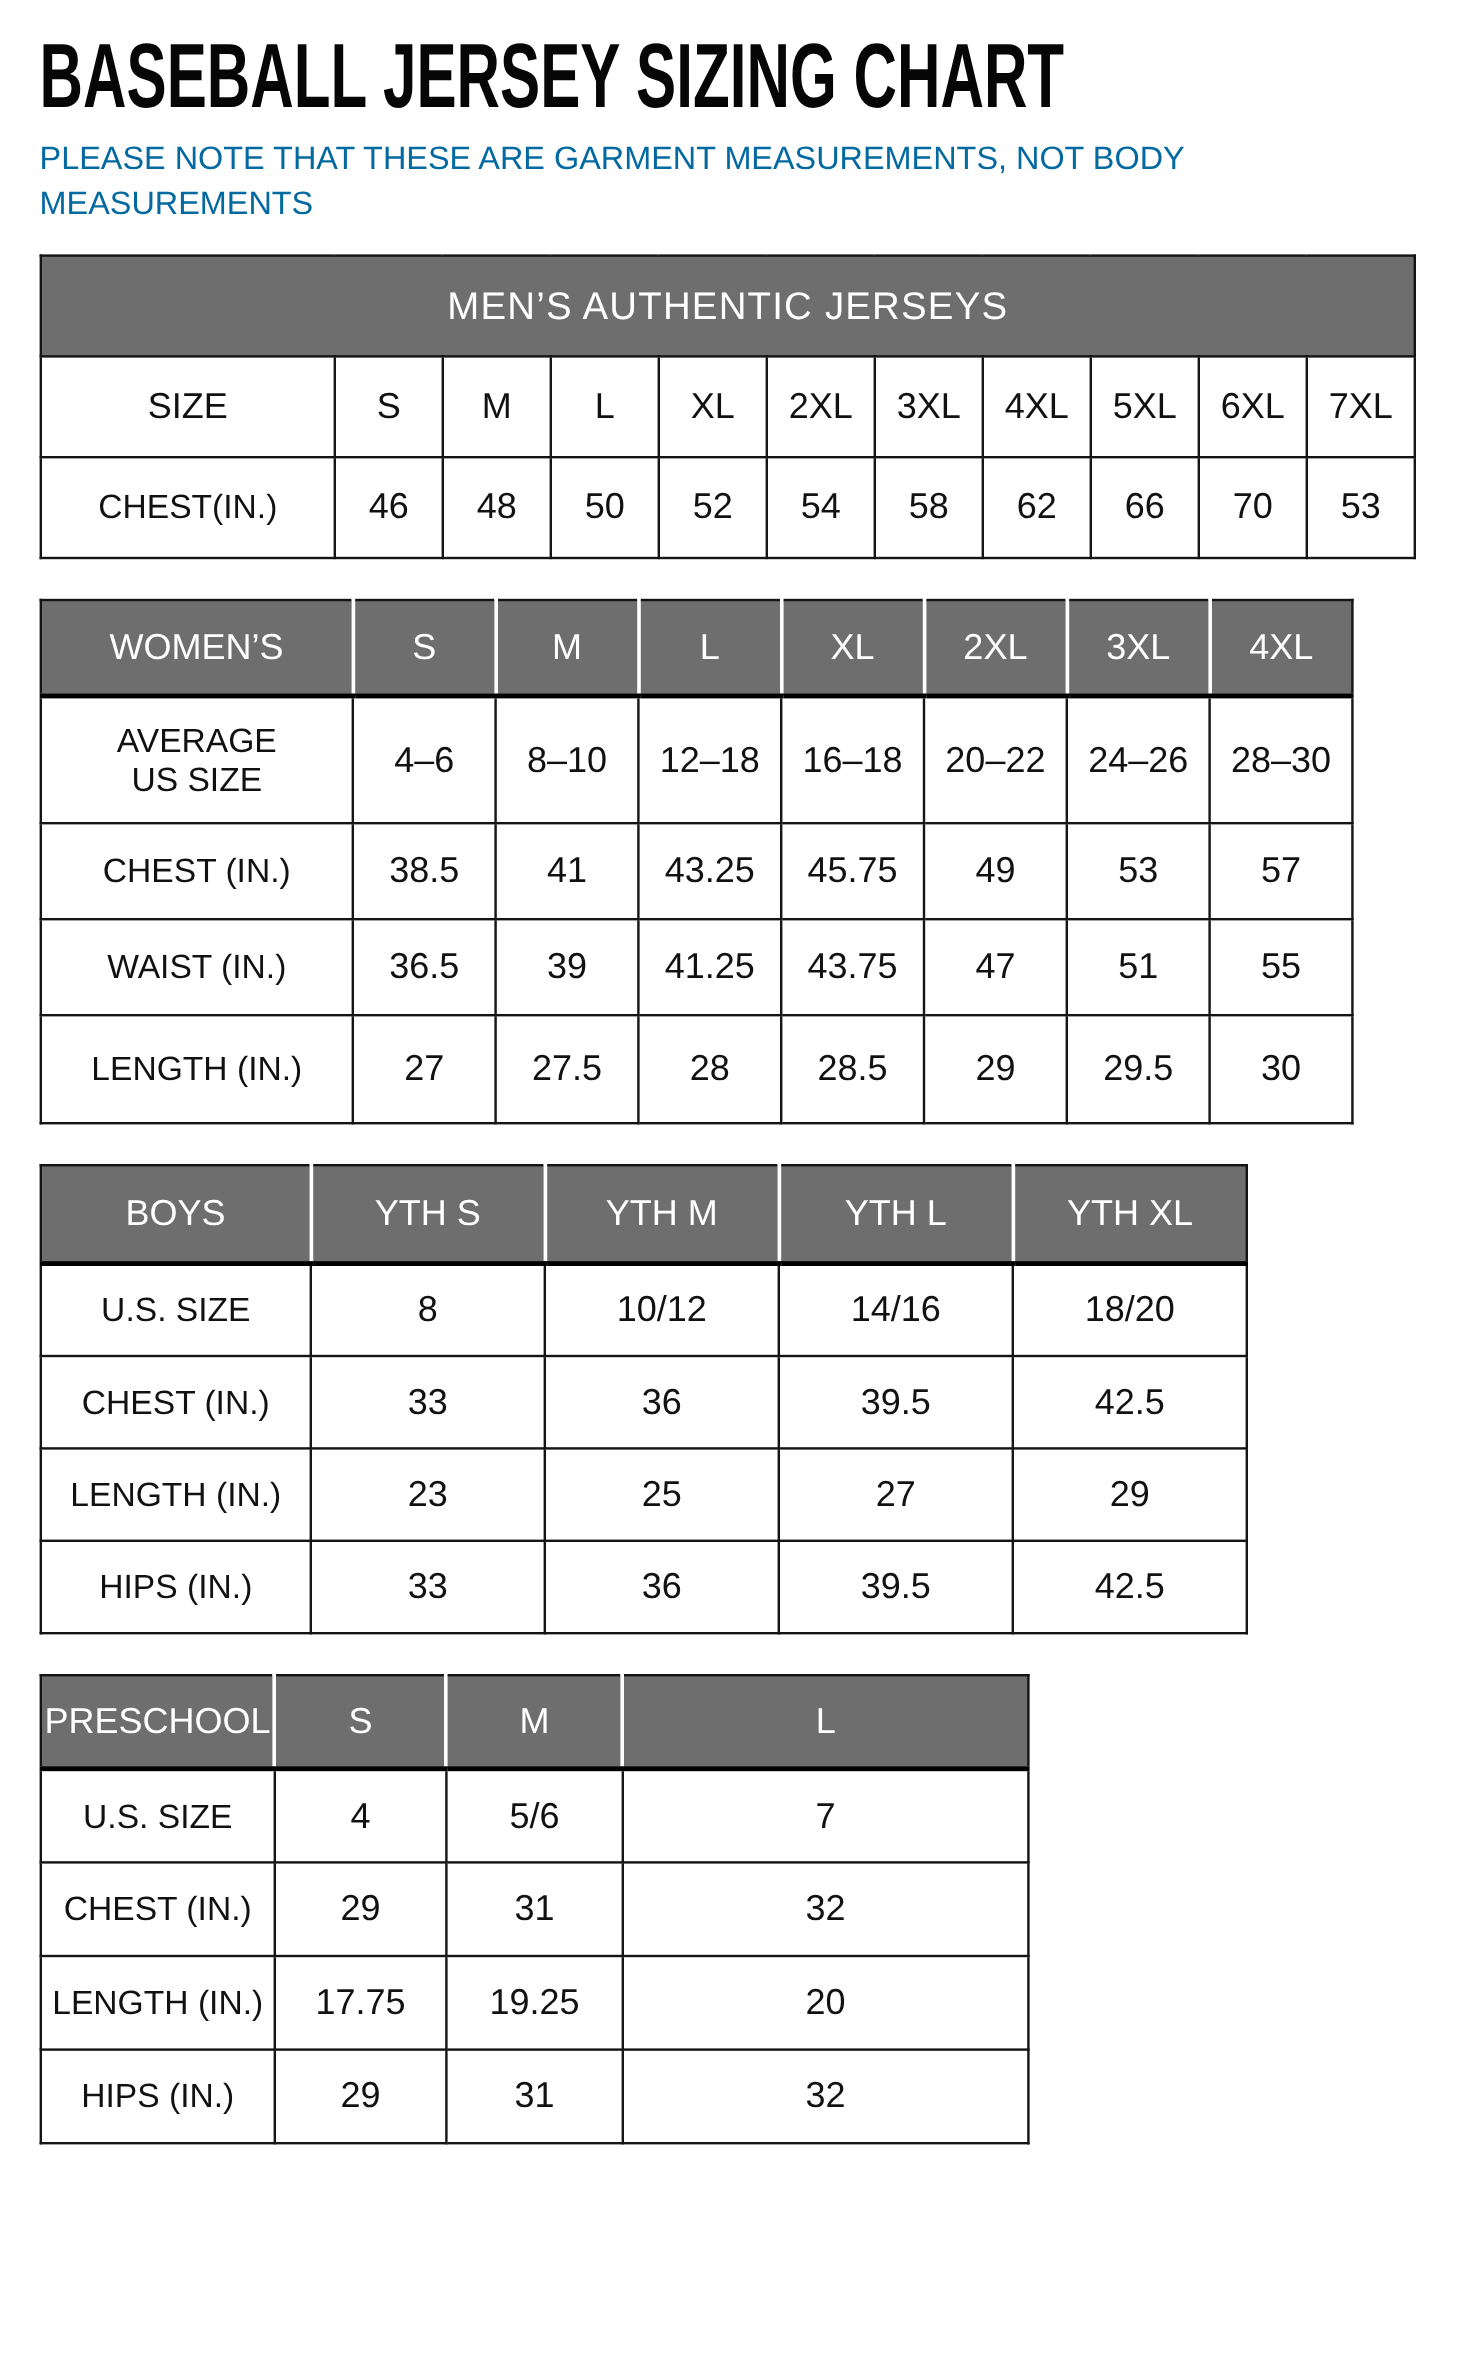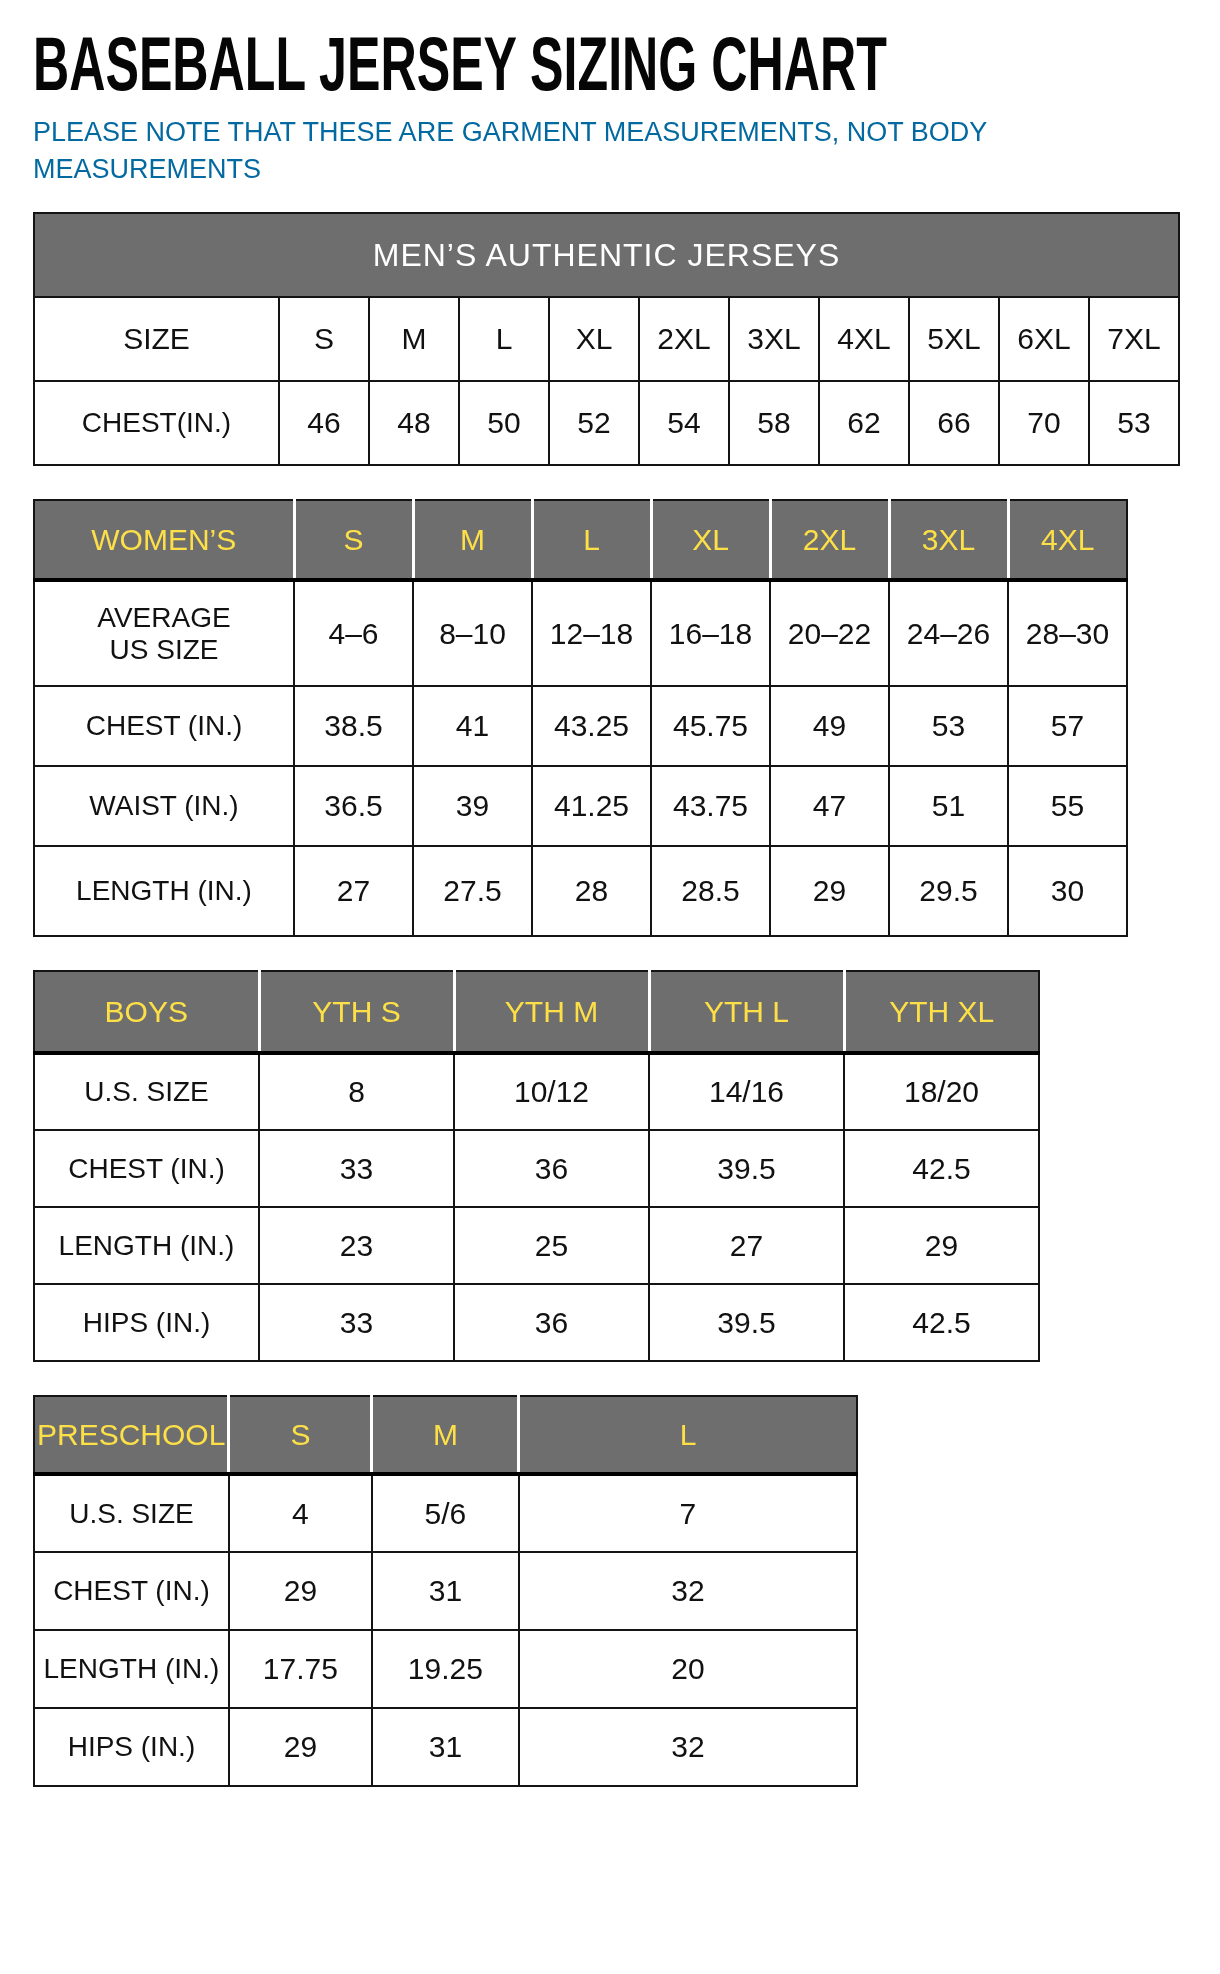--- a/index.html
+++ b/index.html
@@ -48,21 +48,21 @@
     background: #6e6e6e;
     color: #ffffff;
     font-size: 32px;
     letter-spacing: 1px;
     font-weight: 400;
     margin-left: 20px;
   }
   tr.hdr th { font-size: 30px; }
   tr.hdr.gray th {
     background: #6e6e6e;
-    color: #fde047;
+    color: #ffffff;
     border-bottom: 4px solid #000;
   }
   tr.hdr.gray th + th { border-left: 3px solid #ffffff; }
   th.lbl { font-size: 28px; white-space: pre-line; }
   td.val { font-size: 30px; }
 
   
   #t-mens col:nth-child(1) { width: 245px; }
   #t-mens col:nth-child(n+2) { width: 90px; }
   #t-mens tr { height: 84px; }

